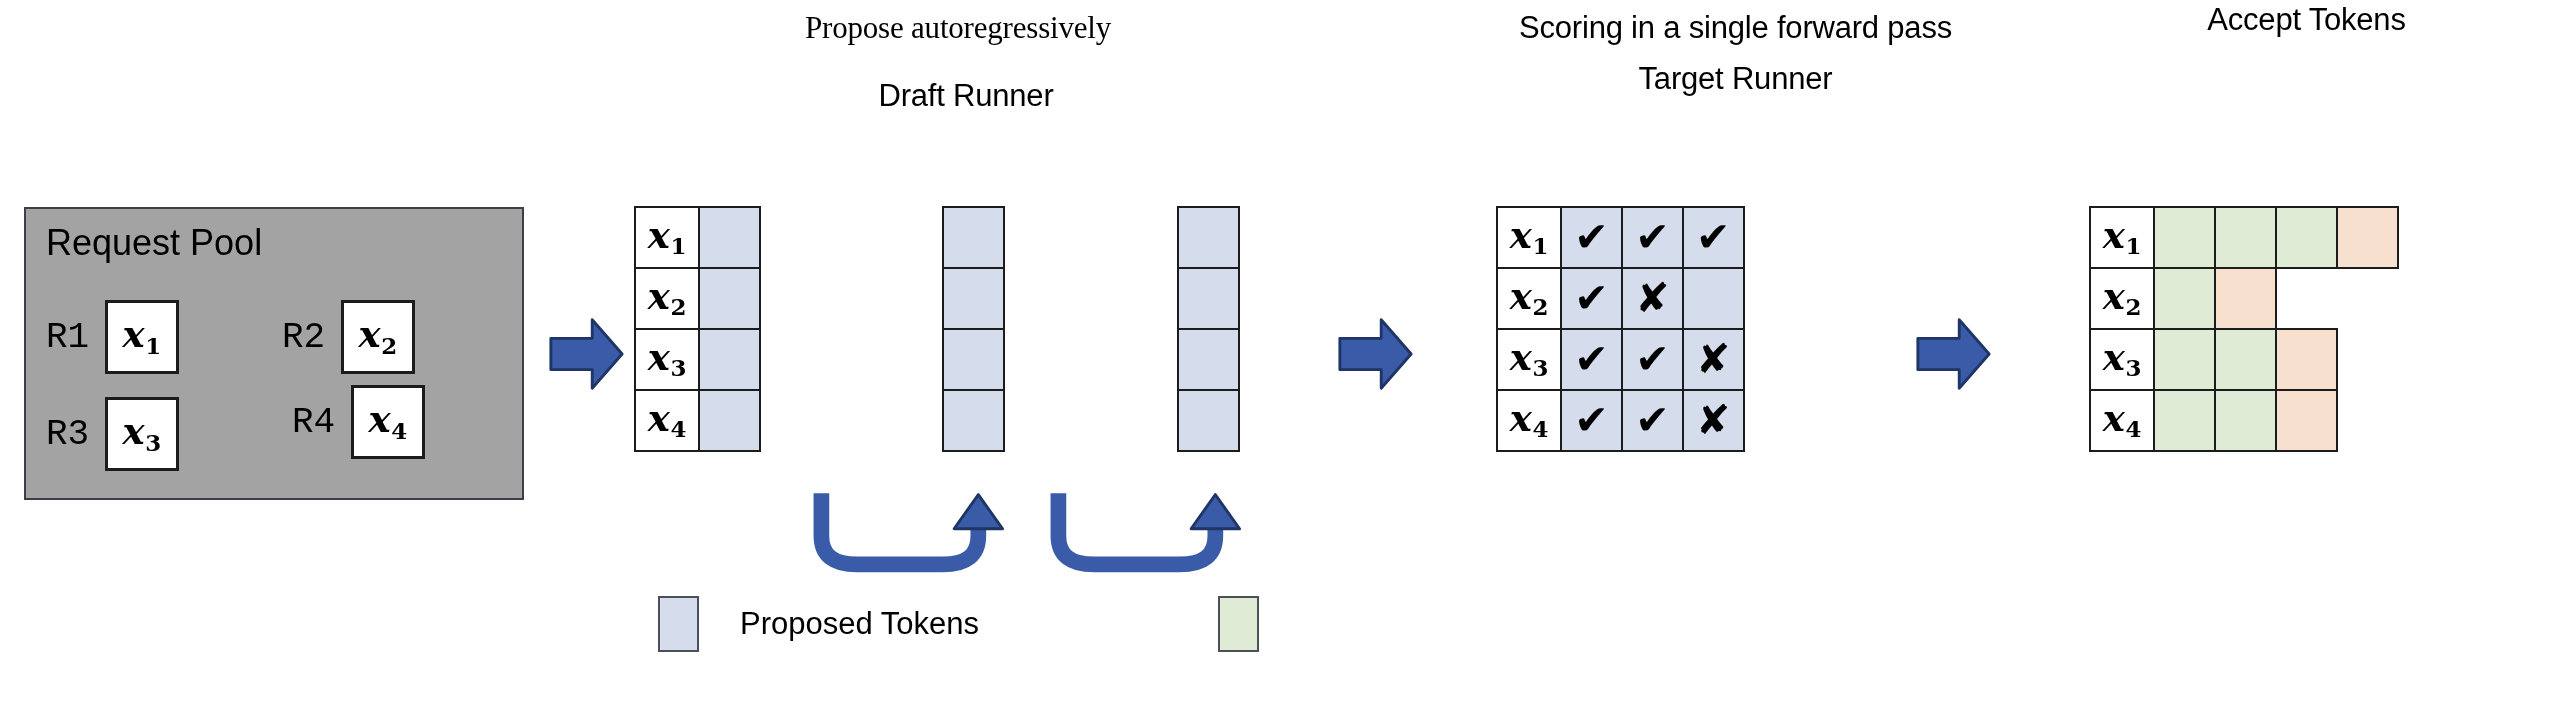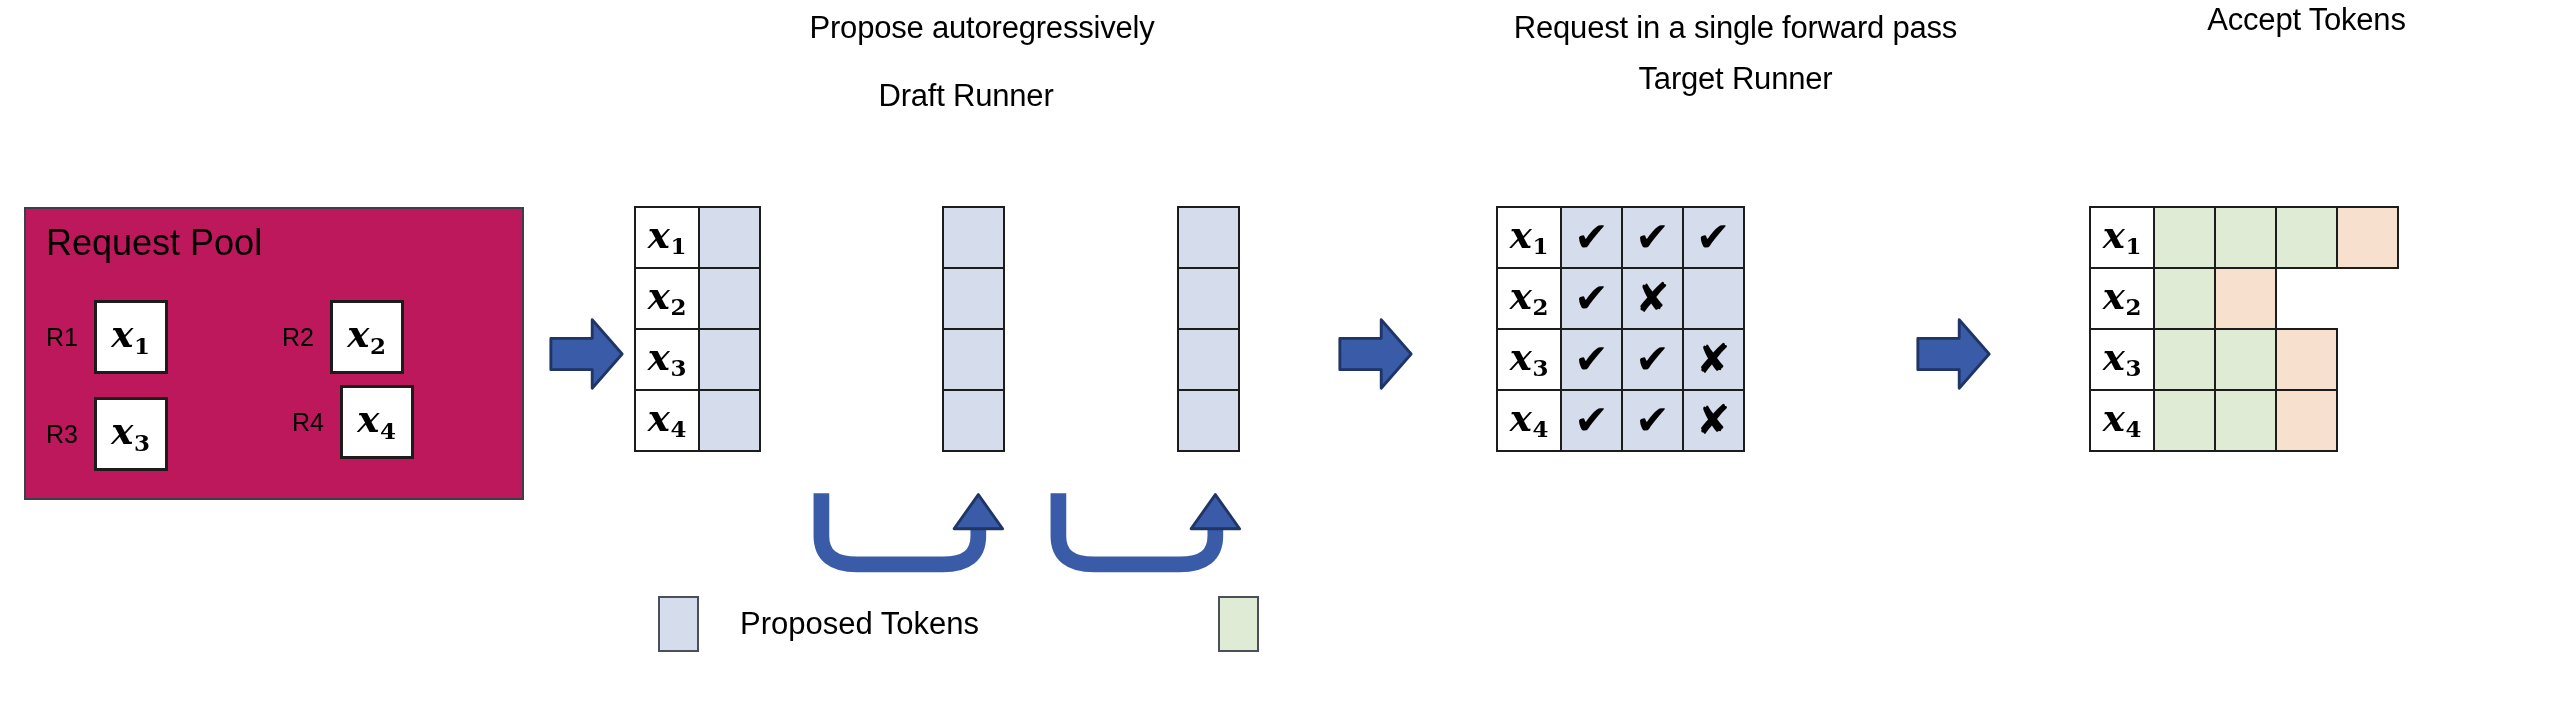--- a/index.html
+++ b/index.html
@@ -42,38 +42,39 @@
     vertical-align: -0.28em;
     margin-left: 0.7px;
   }
 
   
   #request-pool {
     position: absolute;
     left: 24px; top: 207px;
     width: 500px; height: 293px;
     border: 2.9px solid #3b3f4a;
-    background: #be185d;
+    background: #a3a3a3;
     box-sizing: border-box;
   }
   #request-pool .rp-title {
     position: absolute;
     left: 20px; top: 13px;
     font-size: 36px;
     white-space: nowrap;
   }
   .rp-cell {
     position: absolute;
     display: flex;
     align-items: center;
   }
   .rp-label {
-    font-size: 25px;
+    font-size: 36px;
     margin-right: 15.7px;
     white-space: nowrap;
+    font-family: Liberation Mono, monospace;
   }
   .rp-box {
     width: 74px; height: 74px;
     border: 3.6px solid #1c1c1c;
     background: #fff;
     display: flex;
     align-items: center;
     justify-content: center;
     box-sizing: border-box;
   }
@@ -185,21 +186,21 @@
     </span>
   </div>
 </div>
 
 <div class="block-arrow" style="left:548px;">
   <svg width="77" height="80" viewBox="0 0 108 112">
     <polygon points="4,34 62,34 62,8 104,56 62,104 62,78 4,78" fill="#3A5BA8" stroke="#1F3566" stroke-width="4" stroke-linejoin="round"></polygon>
   </svg>
 </div>
 
-<div class="hdr" style="left:650px; top:10px; width:664px;">Propose autoregressively</div>
+<div class="hdr" style="left:626px; top:10px; width:664px;font-family:Liberation Serif, serif;">Propose autoregressively</div>
 <div class="hdr" style="left:634px; top:78px; width:664px;">Draft Runner</div>
 
 <div id="draft-labels">
   <div class="lbl-cell">
     <span class="var"><span>x</span><span class="sb">1</span></span>
   </div>
   <div class="lbl-cell">
     <span class="var"><span>x</span><span class="sb">2</span></span>
   </div>
   <div class="lbl-cell">
@@ -242,21 +243,21 @@
     <polygon points="250,2 284,50 216,50" fill="#3A5BA8" stroke="#1F3566" stroke-width="4" stroke-linejoin="round"></polygon>
   </svg>
 </div>
 
 <div class="block-arrow" style="left:1337px;">
   <svg width="77" height="80" viewBox="0 0 108 112">
     <polygon points="4,34 62,34 62,8 104,56 62,104 62,78 4,78" fill="#3A5BA8" stroke="#1F3566" stroke-width="4" stroke-linejoin="round"></polygon>
   </svg>
 </div>
 
-<div class="hdr" style="left:1414px; top:10px; width:643px;">Request in a single forward pass</div>
+<div class="hdr" style="left:1414px; top:10px; width:643px;">Scoring in a single forward pass</div>
 <div class="hdr" style="left:1414px; top:61px; width:643px;">Target Runner</div>
 
 <div class="grid-wrap" style="left:1496px; top:206px;">
   <div class="row">
     <div class="lbl-cell">
       <span class="var"><span>x</span><span class="sb">1</span></span>
     </div>
     <div class="cell blue">
         <span class="mark">✔</span>
       </div>

